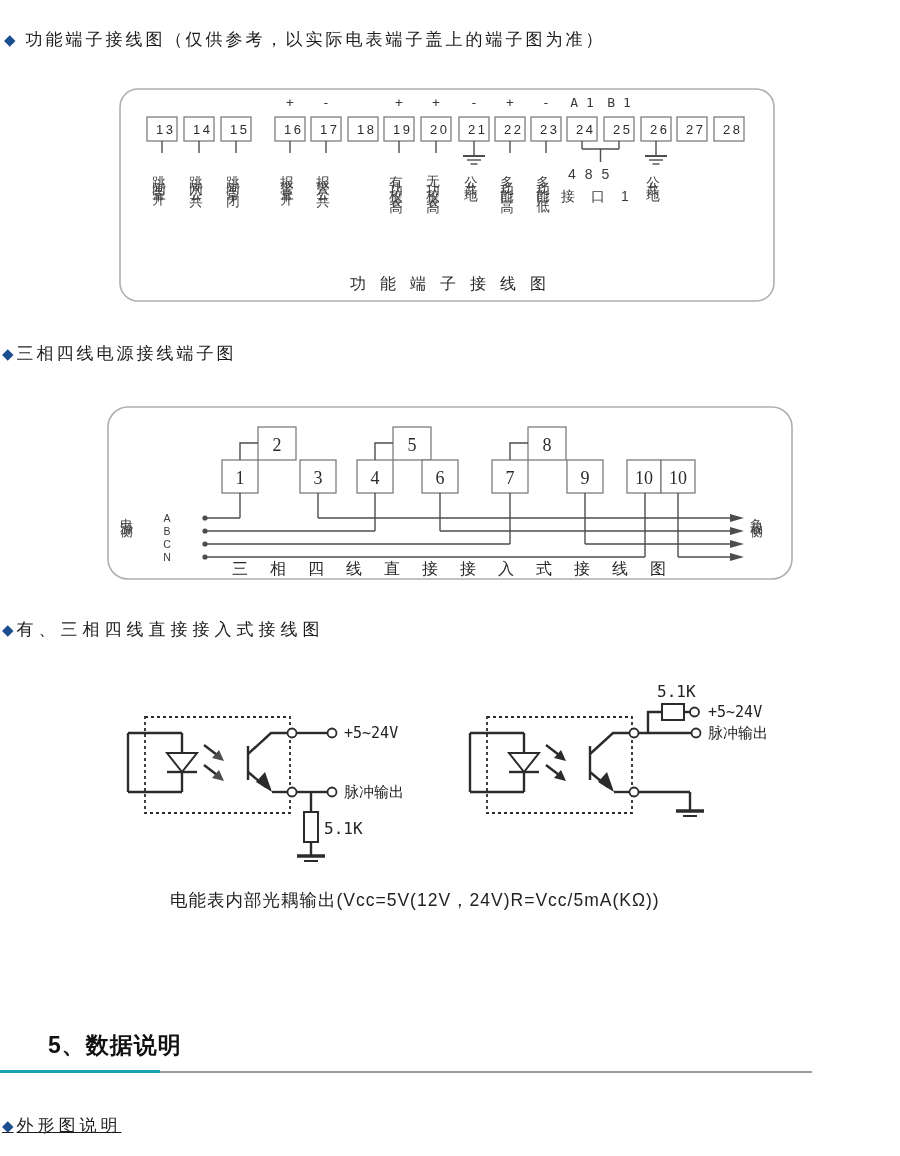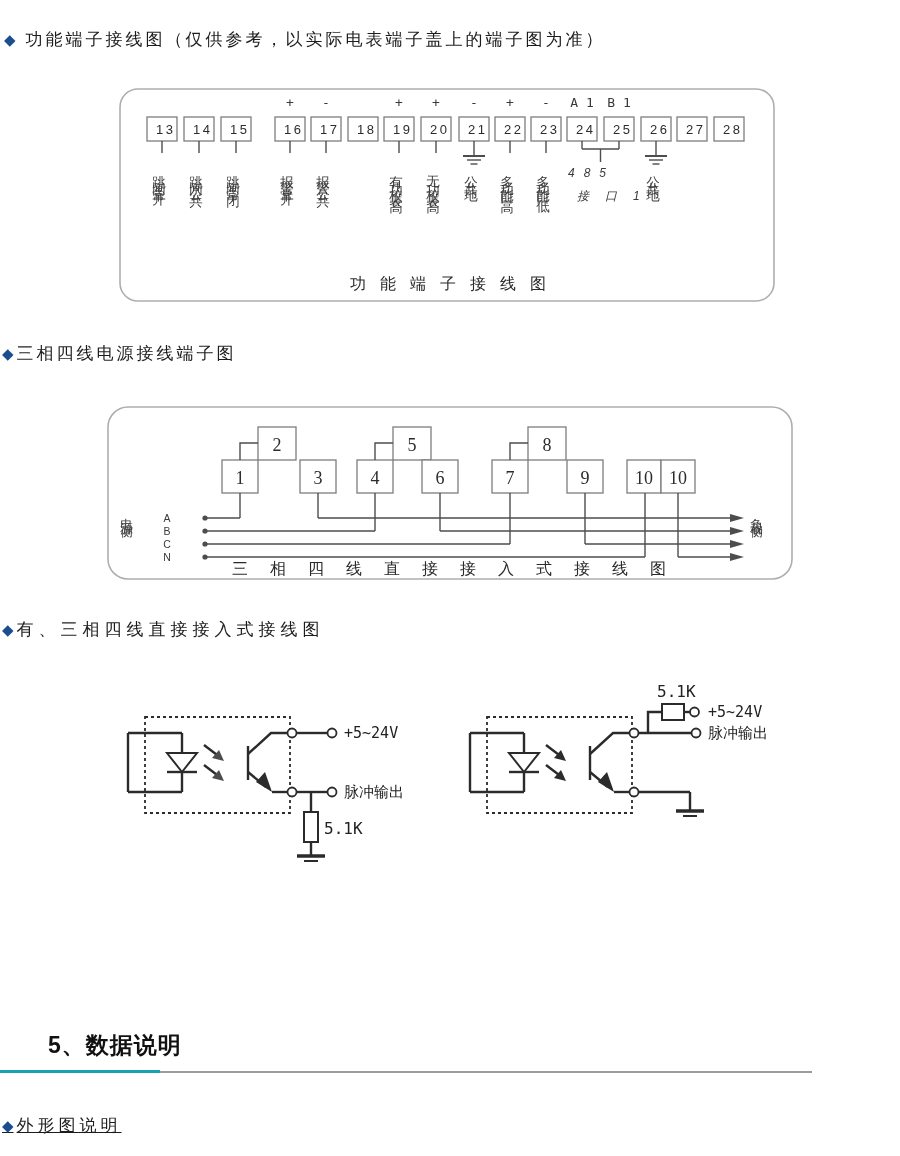--- a/index.html
+++ b/index.html
@@ -8,21 +8,21 @@
   .sec-title{position:absolute;white-space:nowrap;font-size:17px;letter-spacing:3px;color:#1c1c1c;}
   .sec-title .diamond{color:#1b4e8f;font-size:15px;margin-right:3px;letter-spacing:0;}
   .sec-title.sp .diamond{margin-right:10px;}
   .h5{position:absolute;font-size:23px;font-weight:700;letter-spacing:1px;color:#111;}
   .rule-teal{position:absolute;background:#17a2b2;}
   .rule-gray{position:absolute;background:#9c9c9c;}
   .diag{position:absolute;}
   .diag svg{position:absolute;left:0;top:0;}
   .vlabel{position:absolute;writing-mode:vertical-rl;text-orientation:upright;
           font-size:13.5px;letter-spacing:6px;color:#3a3a3a;white-space:nowrap;line-height:1;}
-  .hlabel{position:absolute;font-size:12px;color:#3a3a3a;white-space:nowrap;font-style:italic;}
+  .hlabel{position:absolute;font-size:14px;color:#3a3a3a;white-space:nowrap;}
   .d2side{position:absolute;writing-mode:vertical-rl;text-orientation:upright;
           font-size:12.5px;letter-spacing:4px;color:#3a3a3a;line-height:1;}
   .circ-caption{position:absolute;font-size:17.5px;letter-spacing:1px;color:#222;white-space:nowrap;}
   
   .ln{stroke:#4d4d4d;stroke-width:1.4;fill:none;}
   .ln2{stroke:#4d4d4d;stroke-width:2;fill:none;}
   .bx{stroke:#7d7d7d;stroke-width:1.3;fill:#ffffff;}
   .border{stroke:#aeaeae;stroke-width:1.6;fill:none;}
   .tnum{font-family:"Liberation Sans","DejaVu Sans",sans-serif;font-size:13px;fill:#2c2c2c;letter-spacing:2.5px;}
   .tnum2{font-family:"Liberation Serif","DejaVu Serif",serif;font-size:18px;fill:#2c2c2c;}
@@ -135,21 +135,21 @@
     <div class="vlabel" style="left:108px;top:79px;">跳闸常闭</div>
     <div class="vlabel" style="left:162px;top:79px;">报警常开</div>
     <div class="vlabel" style="left:198px;top:79px;">报警公共</div>
     <div class="vlabel" style="left:271px;top:79px;">有功校表高</div>
     <div class="vlabel" style="left:308px;top:79px;">无功校表高</div>
     <div class="vlabel" style="left:346px;top:79px;">公共地</div>
     <div class="vlabel" style="left:382px;top:79px;">多功能口高</div>
     <div class="vlabel" style="left:418px;top:79px;">多功能口低</div>
     <div class="vlabel" style="left:528px;top:79px;">公共地</div>
     <div class="hlabel" style="left:450px;top:80px;letter-spacing:9px;">485</div>
-    <div class="hlabel" style="left:443px;top:102px;letter-spacing:16px;margin-left:16px;">接口1</div>
+    <div class="hlabel" style="left:443px;top:102px;letter-spacing:16px;">接口1</div>
   </div>
 
   <div class="sec-title" style="left:2px;top:342px;">
     <span class="diamond">◆</span><span>三相四线电源接线端子图</span>
   </div>
 
   <div class="diag" style="left:100px;top:403px;width:700px;height:182px;">
     <svg width="700" height="182" viewBox="0 0 700 182">
       <rect class="border" x="8" y="4" width="684" height="172" rx="20"></rect>
 
@@ -322,20 +322,21 @@
           <line x1="556" y1="145" x2="584" y2="145" stroke="#2b2b2b" stroke-width="3.5"></line>
           <line x1="563" y1="150" x2="577" y2="150" stroke="#2b2b2b" stroke-width="2"></line>
         </g>
         <text class="rk" x="537" y="31">5.1K</text>
         <text class="vout" x="588" y="51">+5~24V</text>
         <text class="vout" x="588" y="72">脉冲输出</text>
       </g>
     </svg>
   </div>
 
+  <div class="circ-caption" style="left:170px;top:888px;">电能表内部光耦输出(Vcc=5V(12V，24V)R=Vcc/5mA(KΩ))</div>
 
 
   <div class="h5" style="left:2px;top:1030px;margin-left:46px;">5、数据说明</div>
   <div class="rule-teal" style="left:0;top:1070px;width:160px;height:3px;"></div>
   <div class="rule-gray" style="left:160px;top:1071px;width:740px;height:2px;"></div>
 
   <div class="sec-title" style="left:2px;top:1114px;letter-spacing:4px;text-decoration:underline;">
     <span class="diamond">◆</span><span>外形图说明</span>
   </div>
 

